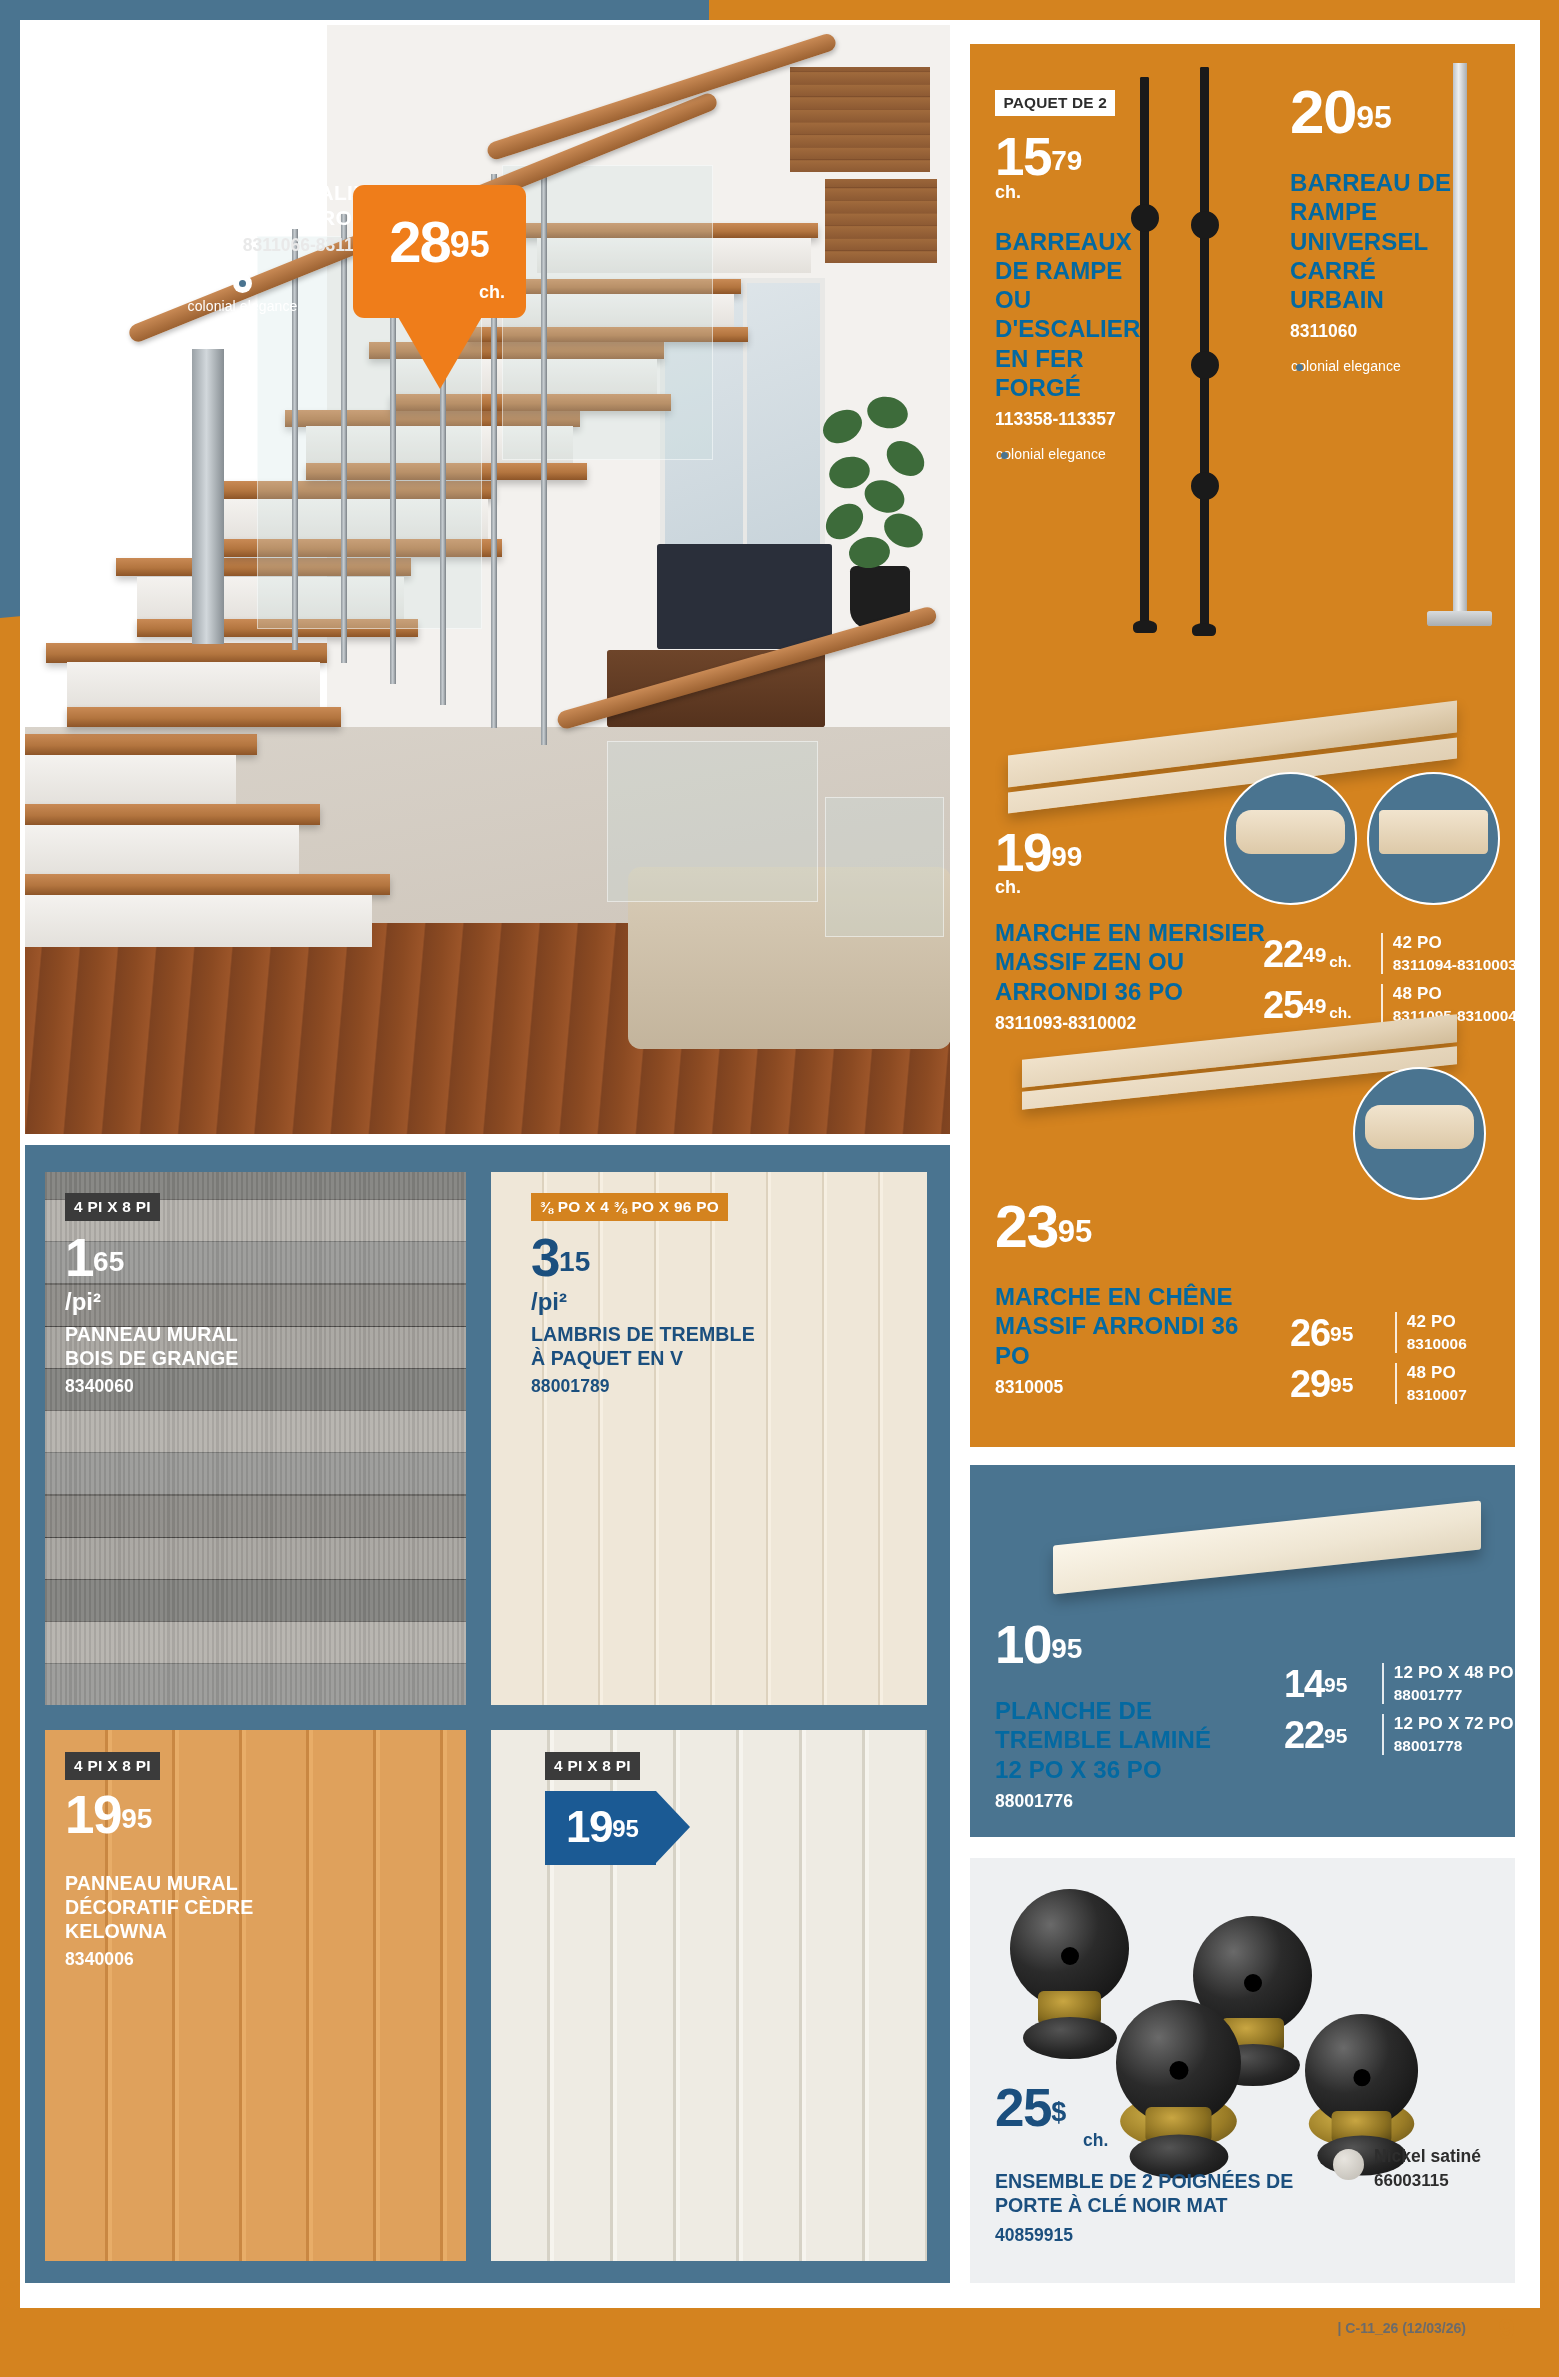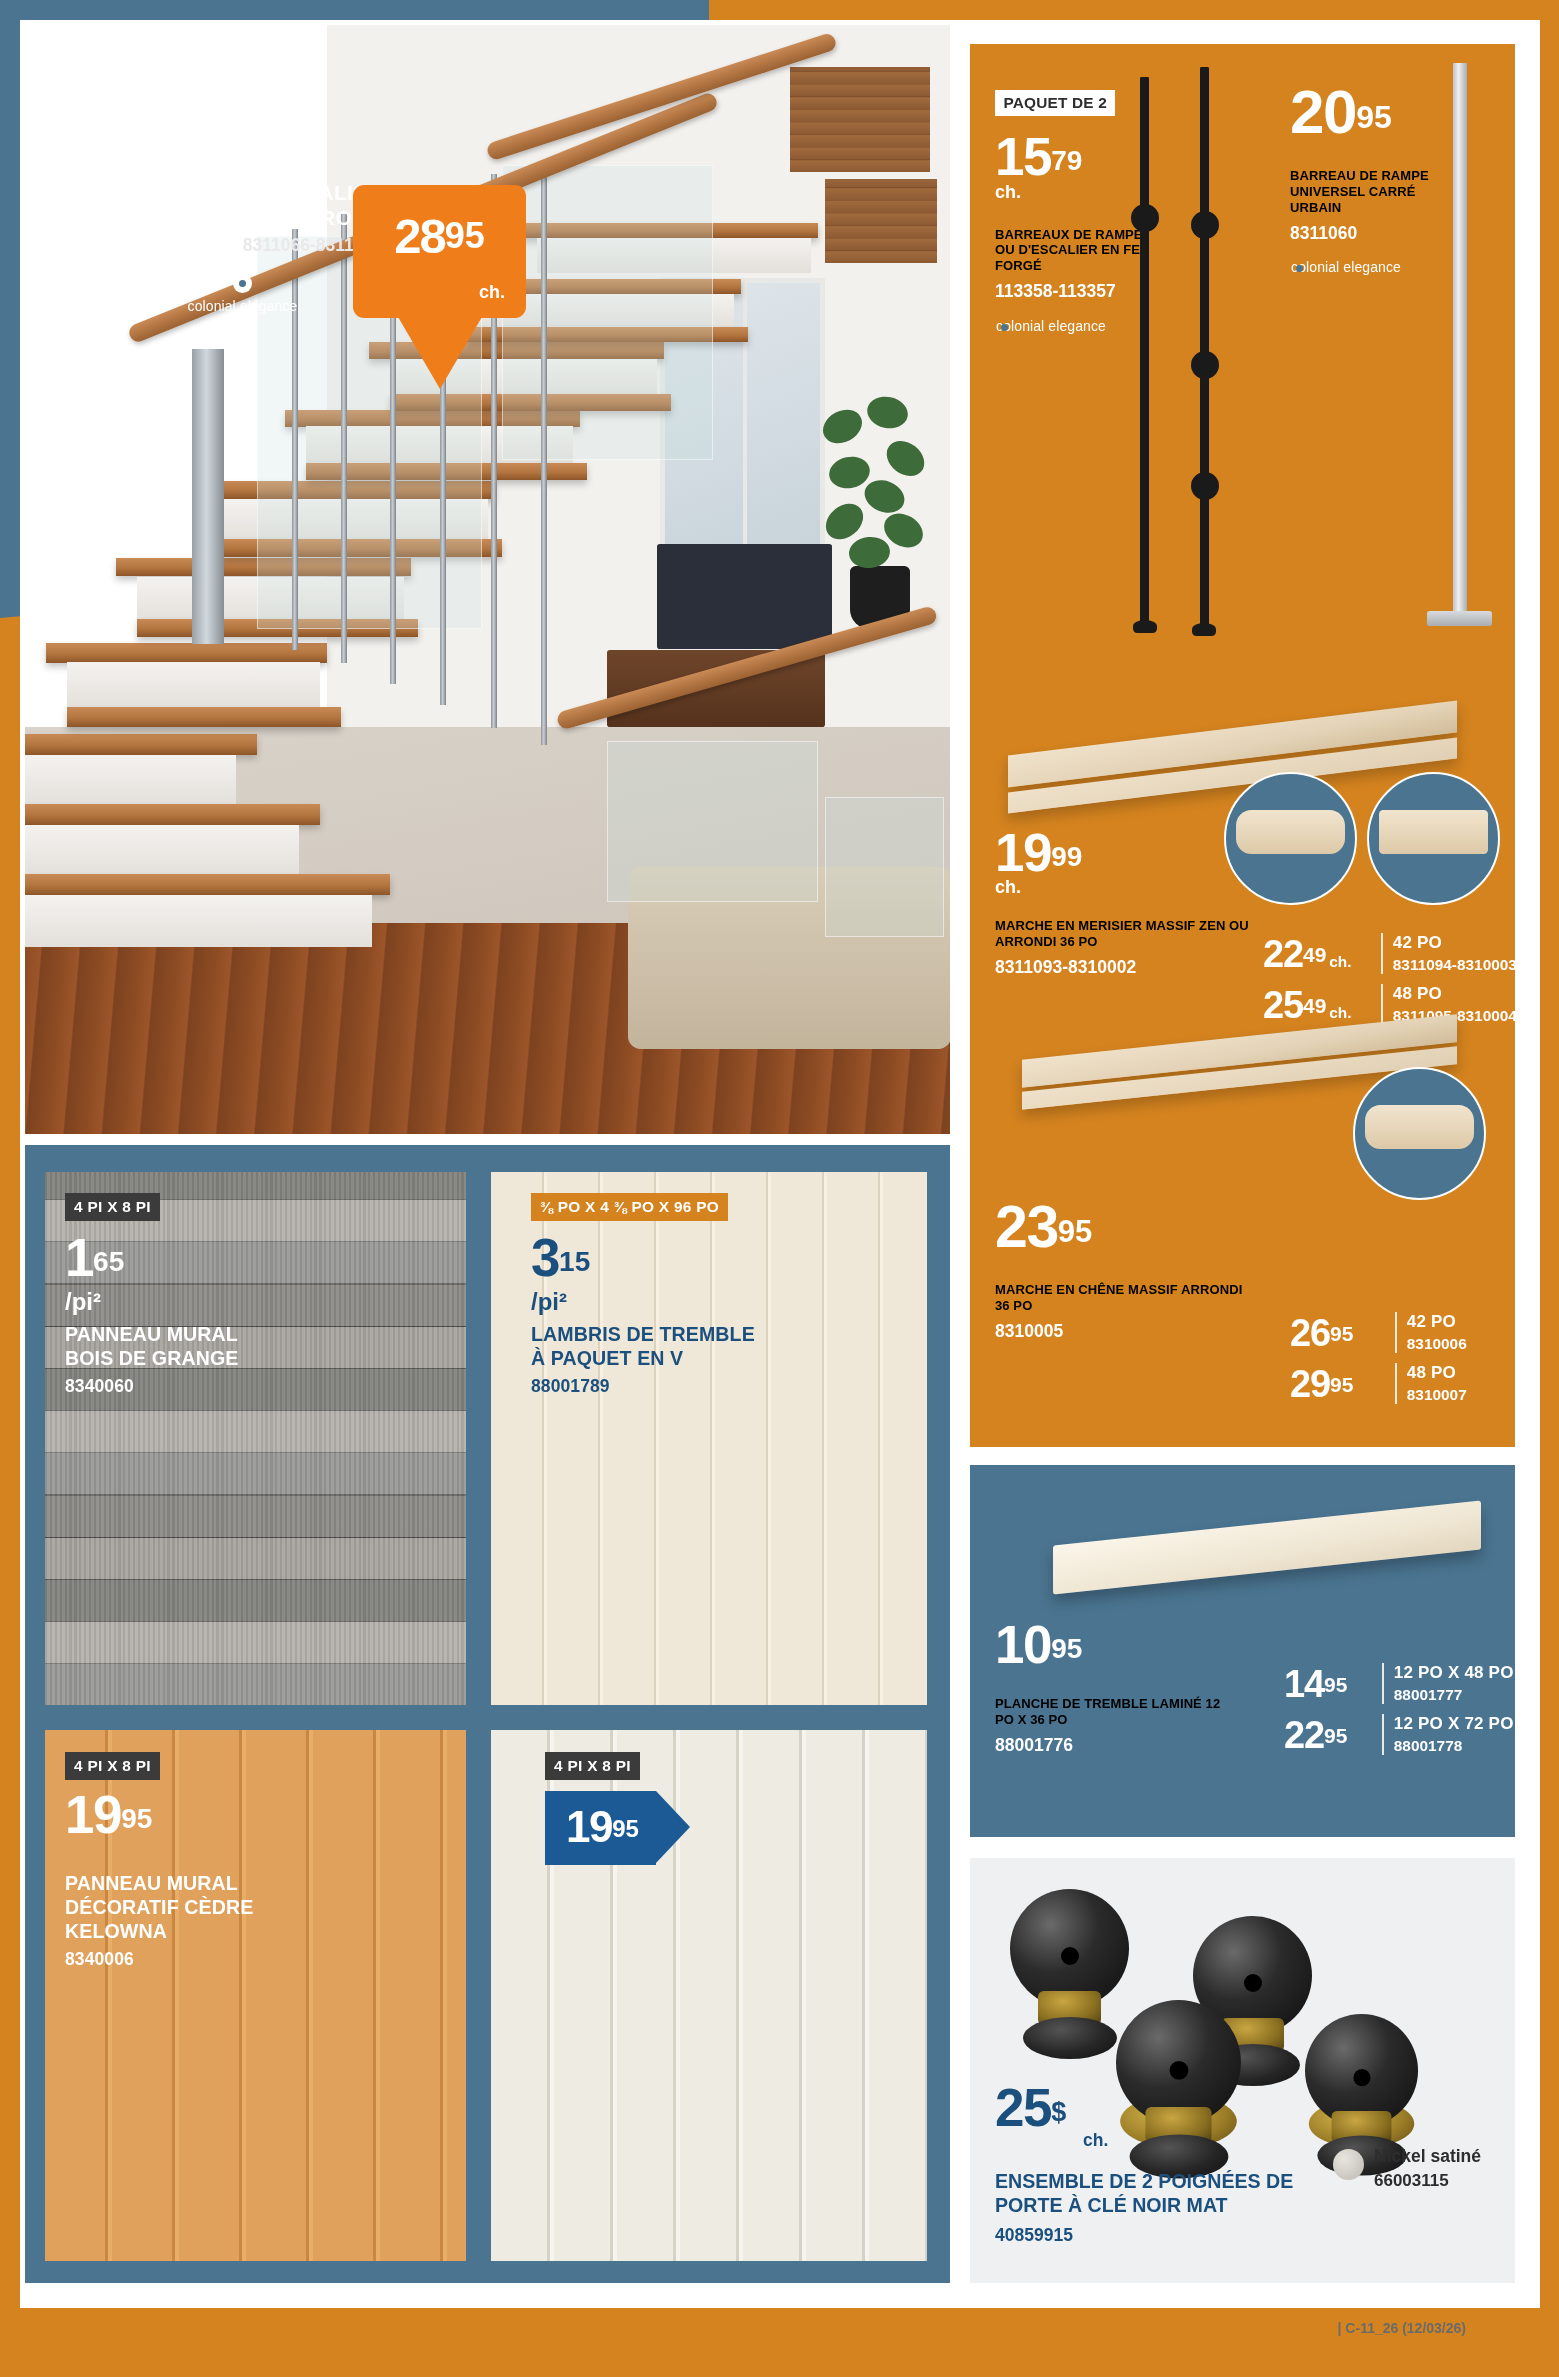--- a/index.html
+++ b/index.html
@@ -162,21 +162,21 @@
     position:absolute; left:41px; top:125px;
     width:0; height:0;
     border-left:46px solid transparent;
     border-right:46px solid transparent;
     border-top:79px solid #ef7d1a;
   }
   .price-pin .amt {
     position:absolute; left:0; top:22.5px; width:173px;
     text-align:center; color:#fff; white-space:nowrap;
   }
-  .price-pin .amt .big { font-size:49px; font-weight:bold; letter-spacing:-2.1px; }
+  .price-pin .amt .big { font-size:58px; font-weight:bold; letter-spacing:-2.1px; }
   .price-pin .amt .cents { font-size:36px; font-weight:bold; vertical-align:super; }
   .price-pin .unit {
     position:absolute; right:21px; top:97px;
     color:#fff; font-size:18px; font-weight:bold;
   }
   
   .panels-block {
     position:absolute; left:25px; top:1145px;
     width:925px; height:1138px;
     background:#4a7490;
@@ -270,21 +270,21 @@
   .card-grey {
     position:absolute; left:970px; top:1858px;
     width:545px; height:425px;
     background:#eef0f2;
   }
   .price-blk { color:#ffffff; font-weight:bold; white-space:nowrap; }
   .price-blk .big { font-size:53px; letter-spacing:-1.4px; }
   .price-blk .cents { font-size:28px; vertical-align:super; }
   .price-blk .ch { font-size:18px; display:block; margin-top:-5.6px; }
   .desc-w {
-    color:#000000; font-size:13px; font-weight:bold;
+    color:#0369a1; font-size:24px; font-weight:bold;
     line-height:1.22; letter-spacing:0.1px;
   }
   .sku-w { color:#ffffff; font-size:17.5px; font-weight:bold; margin-top:7px; }
   .paquet-tag {
     display:inline-block; background:#ffffff; color:#2d2d2d;
     font-size:15.4px; font-weight:bold; padding:4.2px 8.4px; letter-spacing:0.2px;
   }
   .brand-w { margin-top:15.4px; }
   .brand-w .brand-dot { margin:0 auto 4.9px; }
   .brand-w .brand-txt { color:#fff; font-size:14px; text-align:center; }

